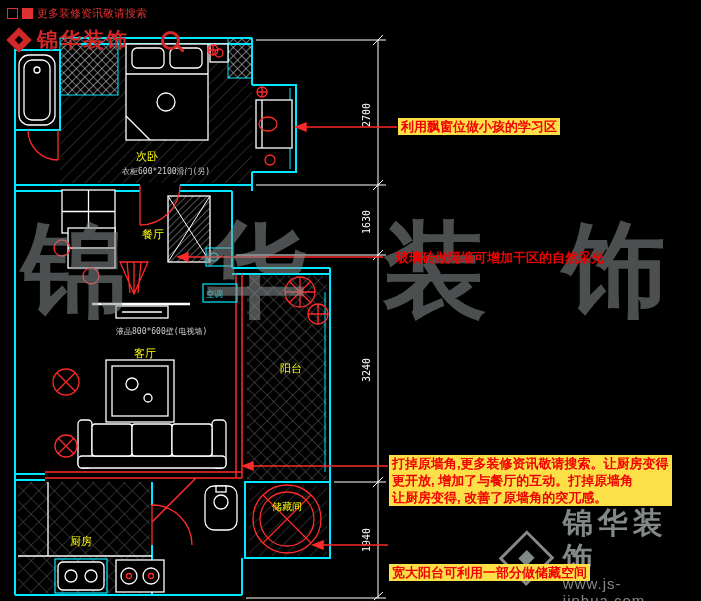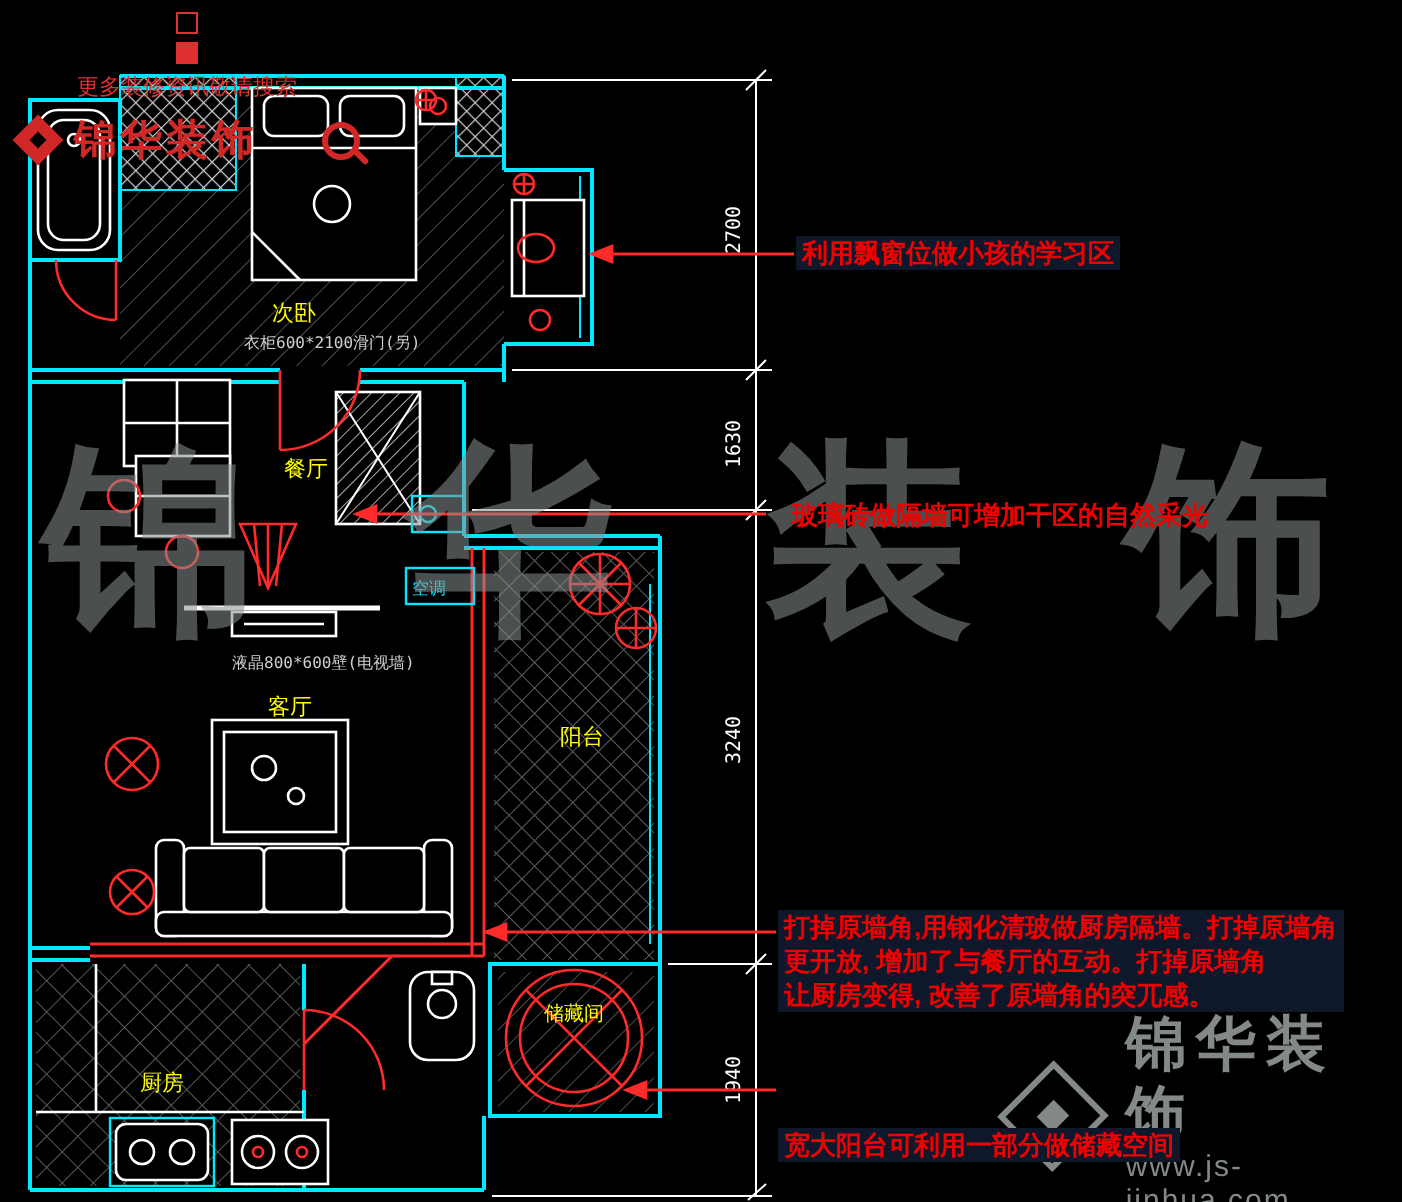--- a/index.html
+++ b/index.html
@@ -2,40 +2,40 @@
 <html><head>
 <meta charset="utf-8">
 <style>
   html,body{margin:0;padding:0;background:#000;}
   .stage{position:relative;width:701px;height:601px;background:#000;overflow:hidden;
          font-family:"Liberation Sans",sans-serif;}
   .stage svg{position:absolute;left:0;top:0;}
 
   
   .hdr{position:absolute;top:6px;left:7px;z-index:5;}
-  .hdr-row1{display:flex;align-items:center;gap:4px;font-size:11px;color:#e03131;flex-direction:column;}
+  .hdr-row1{display:flex;align-items:center;gap:4px;font-size:11px;color:#e03131;}
   .sq{width:11px;height:11px;border:1.5px solid #e03131;display:inline-block;box-sizing:border-box;}
   .sq.filled{background:#e03131;}
   .hdr-row2{display:flex;align-items:center;gap:6px;margin-top:5px;}
   .dia{position:relative;width:24px;height:24px;display:inline-block;}
   .dia::before{content:"";position:absolute;inset:3px;background:#d22727;transform:rotate(45deg);}
   .dia::after{content:"";position:absolute;inset:9px;background:#000;transform:rotate(45deg);}
   .brand{font-family:"DejaVu Serif",serif;font-weight:bold;font-size:21px;color:#d22727;letter-spacing:2px;}
   .mag{position:relative;width:13px;height:13px;border:3px solid #d22727;border-radius:50%;display:inline-block;margin-left:26px;}
   .mag::after{content:"";position:absolute;width:9px;height:3px;background:#d22727;right:-8px;bottom:-3px;transform:rotate(45deg);border-radius:2px;}
 
   
   .wm{position:absolute;left:22px;top:218px;width:645px;display:flex;justify-content:space-between;
       font-family:"DejaVu Serif",serif;font-weight:bold;font-size:104px;line-height:1;
       color:#8b9191;opacity:.55;z-index:3;pointer-events:none;}
 
   
   .ann{position:absolute;color:#f00000;font-size:13px;line-height:17px;font-weight:bold;
        font-family:"Liberation Sans",sans-serif;white-space:nowrap;z-index:6;}
-  .boxed{background:#0f172a;padding:0 3px;}
+  .boxed{background:#fde047;padding:0 3px;}
 
   
   .ftr{position:absolute;left:500px;top:506px;display:flex;align-items:center;gap:10px;
        color:#9aa0a0;opacity:.85;z-index:4;}
   .dia-gray{position:relative;width:54px;height:54px;display:inline-block;}
   .dia-gray::before{content:"";position:absolute;inset:7px;border:3px solid #9aa0a0;transform:rotate(45deg);}
   .dia-gray::after{content:"";position:absolute;inset:21px;background:#9aa0a0;transform:rotate(45deg);}
   .ftr-text{display:flex;flex-direction:column;}
   .ftr-brand{font-family:"DejaVu Serif",serif;font-weight:bold;font-size:30px;letter-spacing:5px;line-height:1.15;}
   .ftr-url{font-size:15px;letter-spacing:1px;}
@@ -289,21 +289,21 @@
   <div class="hdr-row2">
     <span class="dia"></span>
     <span class="brand">锦华装饰</span>
     <span class="mag"></span>
   </div>
 </div>
 
 <div class="ann boxed" style="left:398px;top:118px;">利用飘窗位做小孩的学习区</div>
 <div class="ann" style="left:384px;top:249px;margin-left:12px;">玻璃砖做隔墙可增加干区的自然采光</div>
 <div class="ann boxed" style="left:389px;top:455px;">
-  <div>打掉原墙角,用钢化清玻做厨房隔墙。打掉原墙角</div>
+  <div>打掉原墙角,更多装修资讯敬请搜索。让厨房变得</div>
   <div>更开放, 增加了与餐厅的互动。打掉原墙角</div>
   <div>让厨房变得, 改善了原墙角的突兀感。</div>
 </div>
 <div class="ann boxed" style="left:389px;top:564px;">宽大阳台可利用一部分做储藏空间</div>
 
 <div class="ftr">
   <span class="dia-gray"></span>
   <span class="ftr-text">
     <span class="ftr-brand">锦华装饰</span>
     <span class="ftr-url">www.js-jinhua.com</span>

